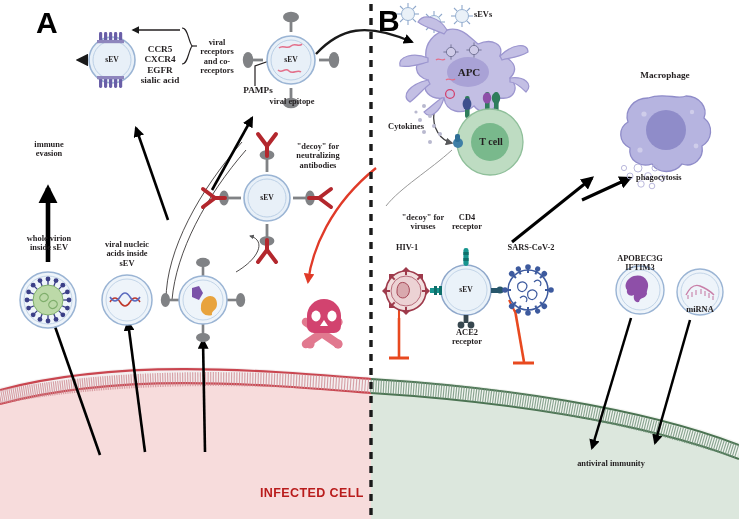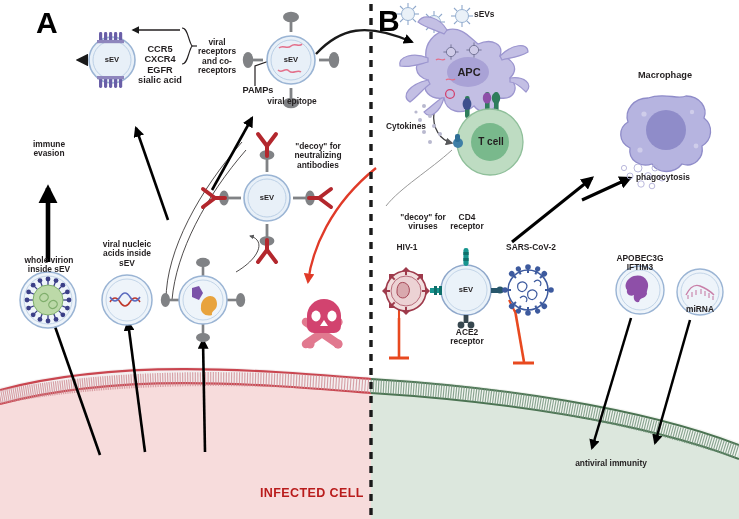--- a/index.html
+++ b/index.html
@@ -2,21 +2,21 @@
 <html><head>
 <meta charset="utf-8">
 <style>
   html,body{margin:0;padding:0;background:#fff;}
   #fig{
     position:relative;width:739px;height:519px;overflow:hidden;
     background:#fff;font-family:"Liberation Sans",sans-serif;
     color:#1a1a1a;
   }
   #svgroot{position:absolute;left:0;top:0;width:739px;height:519px;}
-  .lbl{position:absolute;font-family:Liberation Sans, sans-serif;font-weight:bold;
+  .lbl{position:absolute;font-family:Liberation Serif, serif;font-weight:bold;
        color:#231f20;line-height:1.12;text-align:center;white-space:pre-line;}
   .panelltr{position:absolute;font-family:"Liberation Sans",sans-serif;font-weight:bold;
        font-size:30px;color:#000;line-height:1;}
   .sz7{font-size:7.6px;} .sz8{font-size:8.4px;} .sz9{font-size:9.2px;}
   .sz10{font-size:10px;} .sz11{font-size:11px;}
   .cellname{position:absolute;font-family:Liberation Sans, sans-serif;font-weight:bold;
        font-size:12.5px;letter-spacing:.4px;color:#b91c1c;}
 </style>
 </head>
 <body>
@@ -913,21 +913,21 @@
 receptors
 and co-
 receptors</div>
 <div class="lbl sz9" style="left:238px;top:85px;width:40px;">PAMPs</div>
 <div class="lbl sz8" style="left:258px;top:97px;width:68px;">viral epitope</div>
 <div class="lbl sz8" style="left:284px;top:142px;width:68px;">"decoy" for
 neutralizing
 antibodies</div>
 <div class="lbl sz8" style="left:20px;top:140px;width:58px;">immune
 evasion</div>
-<div class="lbl sz8" style="left:12px;top:256px;width:74px;">whole virion
+<div class="lbl sz8" style="left:12px;top:234px;width:74px;">whole virion
 inside sEV</div>
 <div class="lbl sz8" style="left:92px;top:240px;width:70px;">viral nucleic
 acids inside
 sEV</div>
 <div class="lbl sz7" style="left:101px;top:56px;width:22px;">sEV</div>
 <div class="lbl sz7" style="left:280px;top:56px;width:22px;">sEV</div>
 <div class="lbl sz7" style="left:256px;top:194px;width:22px;">sEV</div>
 
 <div class="lbl sz8" style="left:474px;top:10px;width:40px;text-align:left;">sEVs</div>
 <div class="lbl sz11" style="left:452px;top:66px;width:34px;">APC</div>

